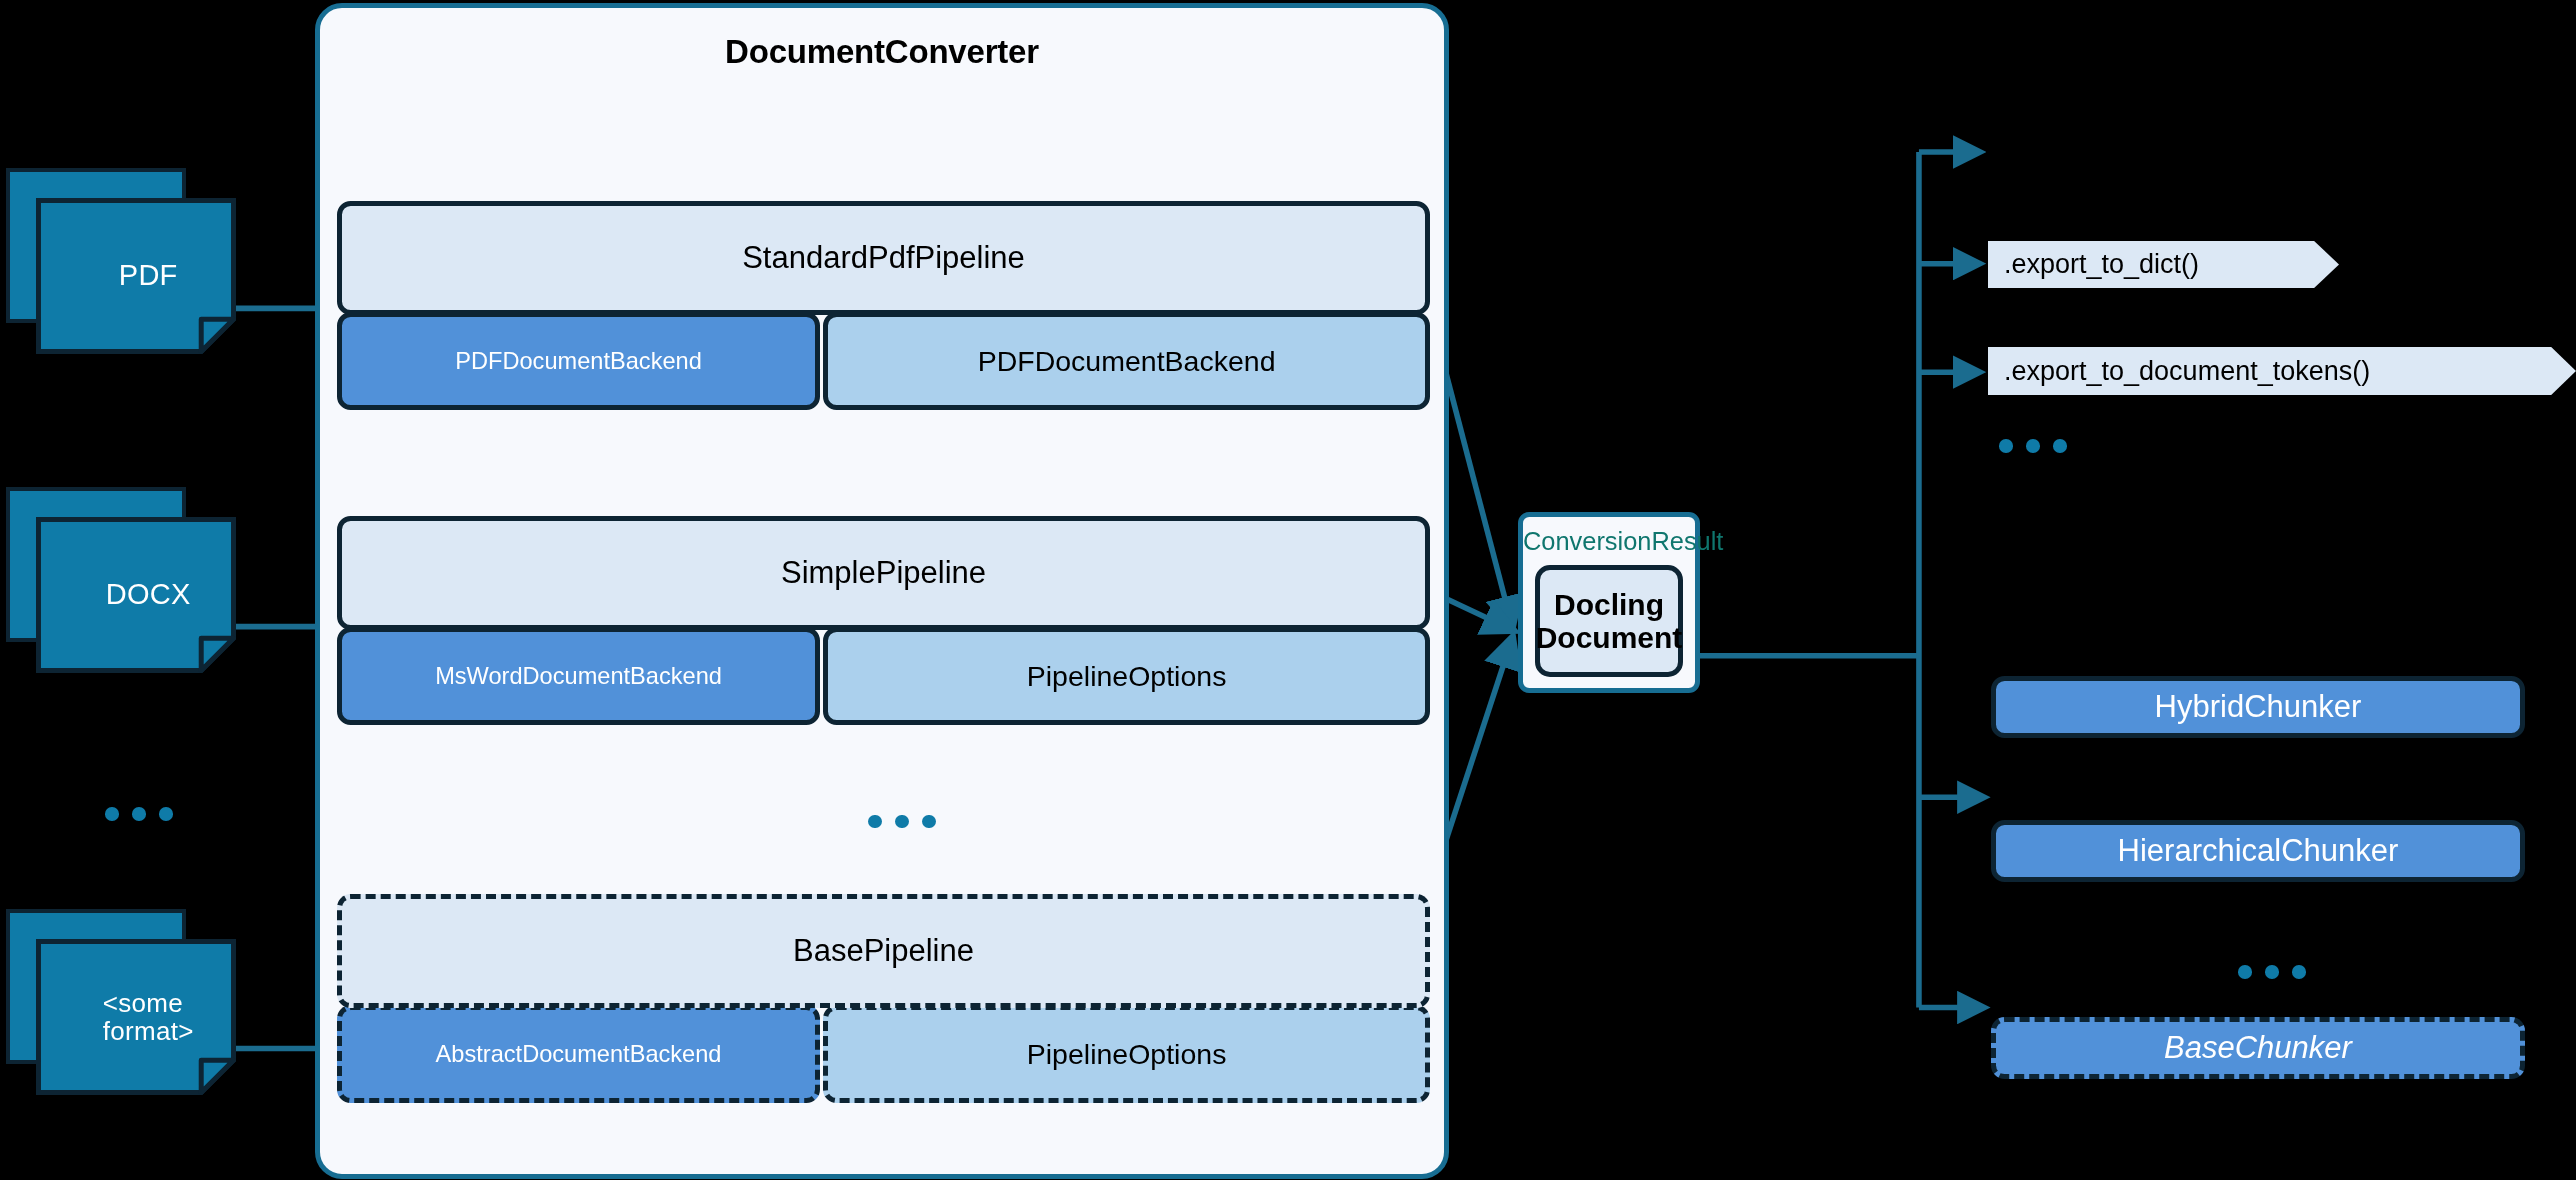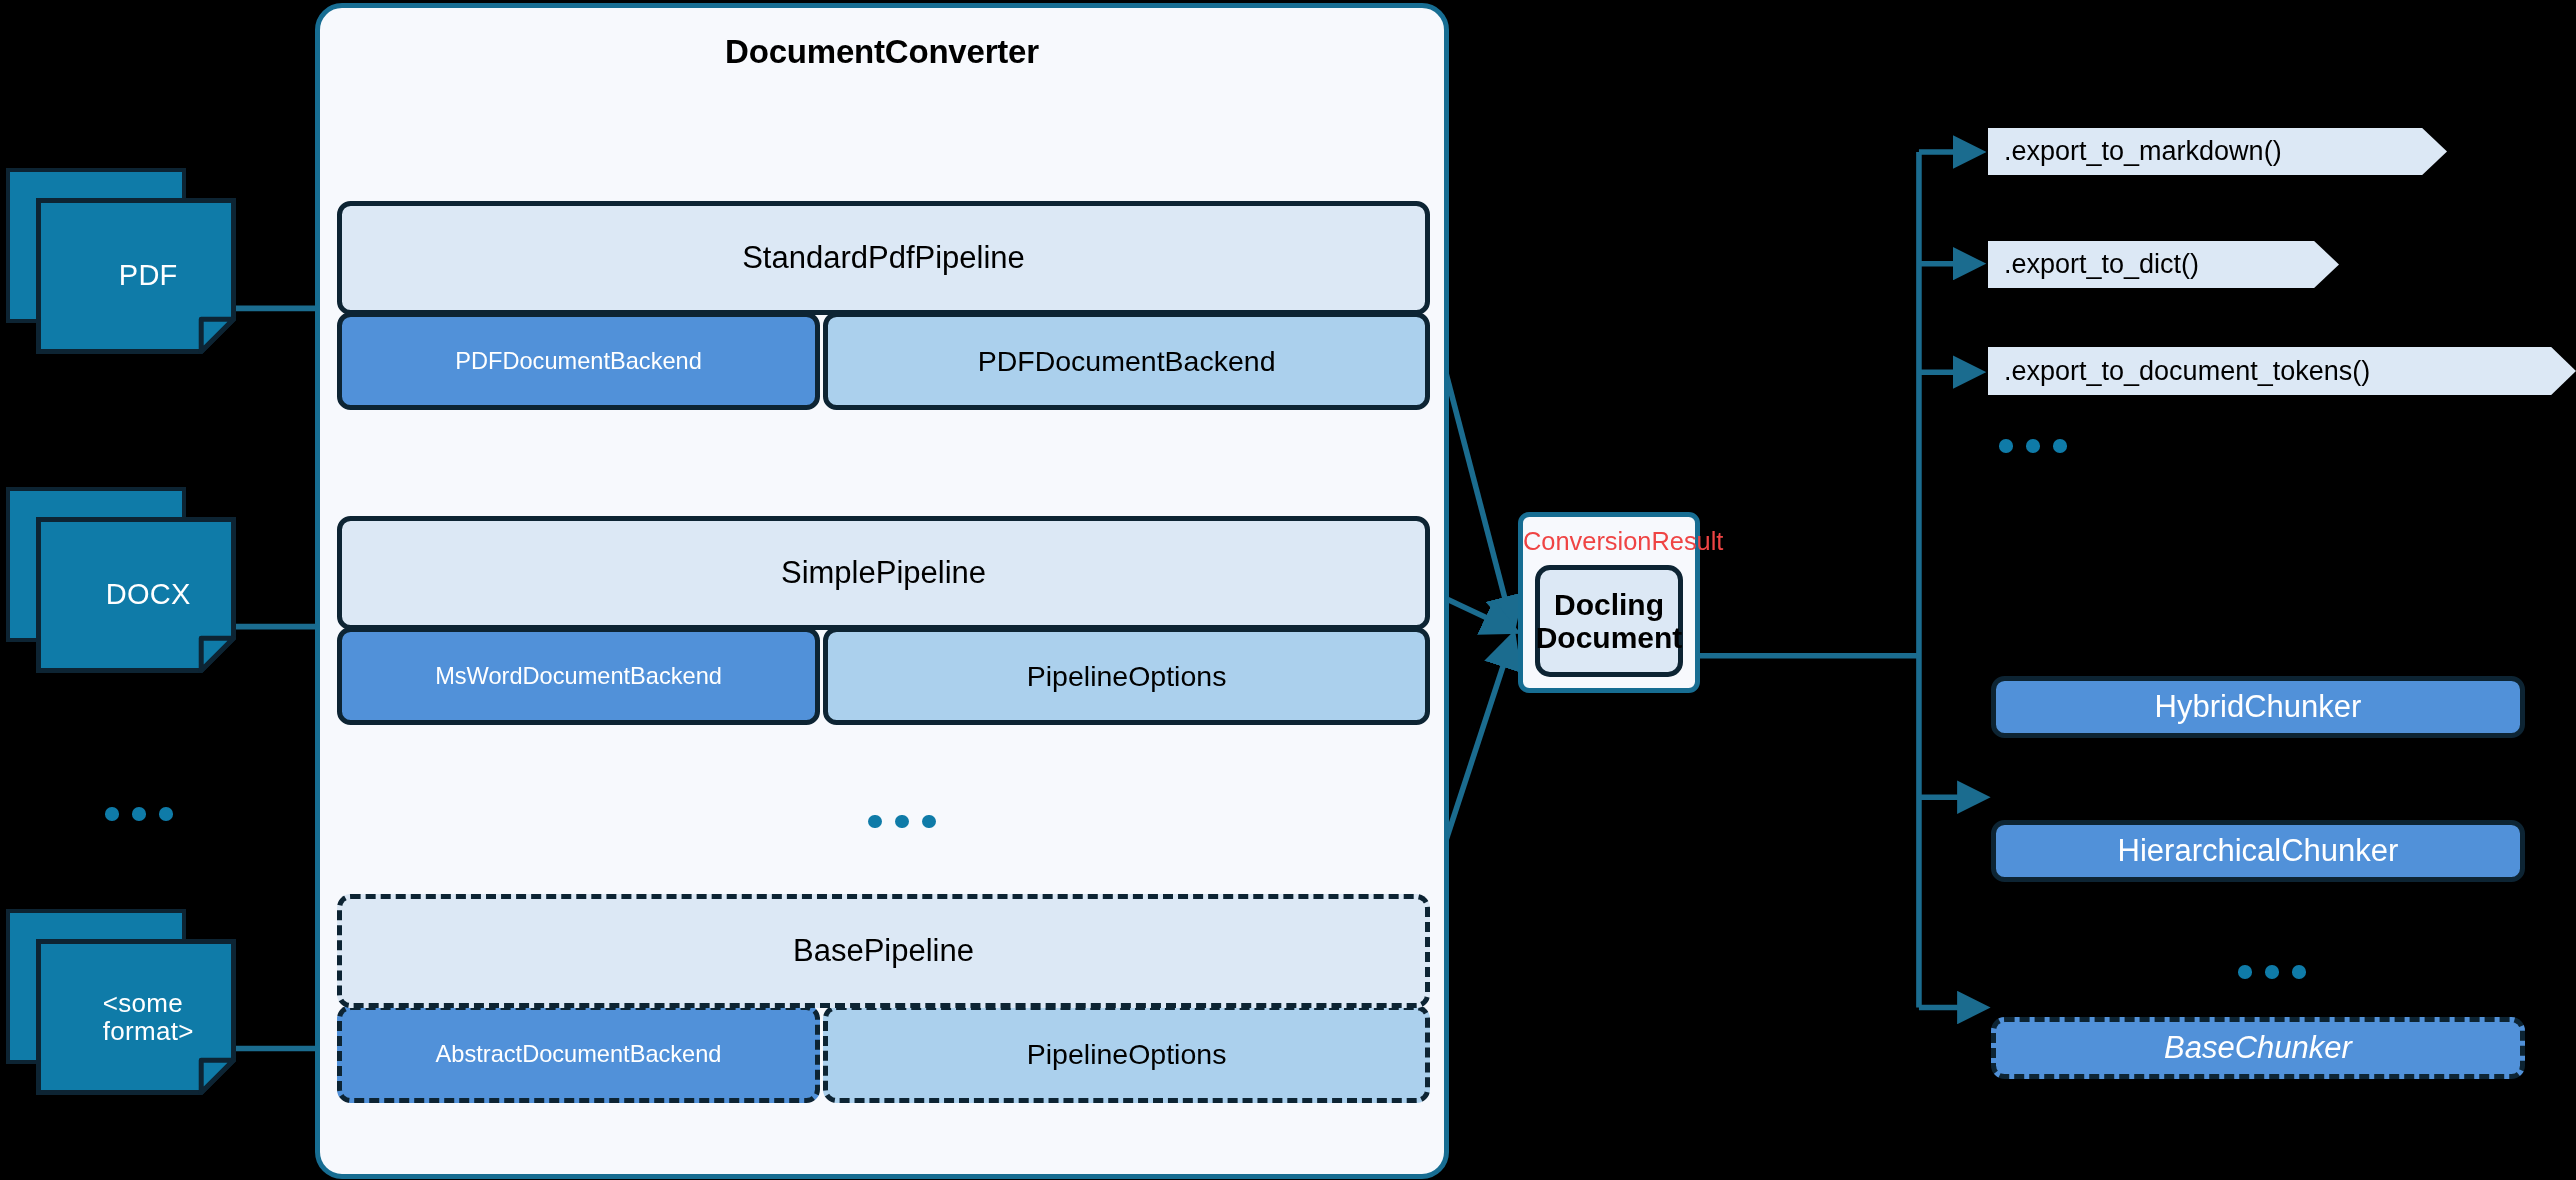--- a/index.html
+++ b/index.html
@@ -43,21 +43,21 @@
   .dashed .pipehead,.dashed .backendbox,.dashed .optionsbox{border-style:dashed;}
 
   
   .dots{position:absolute;display:flex;gap:13.6px;align-items:center;}
   .dots i{display:block;width:13.6px;height:13.6px;border-radius:50%;background:#0f7ba8;}
 
   
   #conv-result{position:absolute;left:1518px;top:512px;width:182px;height:181px;
       background:#f7f9fd;border:5px solid #176d92;border-radius:11.2px;box-sizing:border-box;}
   #conv-result-title{position:absolute;left:0;top:10px;width:100%;text-align:center;
-      font-size:25.4px;color:#ef4444;}
+      font-size:25.4px;color:#0f766e;}
   #docling-doc{position:absolute;left:11.8px;top:48px;right:11.8px;bottom:11.2px;
       background:#dce8f5;border:5px solid #0d2433;border-radius:15px;box-sizing:border-box;
       display:flex;align-items:center;justify-content:center;text-align:center;
       font-size:30px;font-weight:bold;color:#000;line-height:1.1;white-space:pre-line;}
 
   
   .chunker{position:absolute;left:1991px;width:534px;height:62px;background:#5191d9;
       border:5px solid #0d2433;border-radius:13.6px;box-sizing:border-box;
       display:flex;align-items:center;justify-content:center;color:#fff;font-size:31px;}
   .chunker.dashedbox{border-style:dashed;}
@@ -171,26 +171,20 @@
       </div>
     </div>
   </div>
 
   <div id="conv-result">
     <div id="conv-result-title">ConversionResult</div>
     <div id="docling-doc">Docling
 Document</div>
   </div>
 
-  <div style="position:absolute;left:1988px;top:128px;width:459px;height:47px;">
-    <svg width="459" height="47" viewBox="0 0 740 75" preserveAspectRatio="none" style="position:absolute;left:0;top:0;">
-      <path d="M0,0 H700 L740,37.5 L700,75 H0 Z" fill="#dce8f5"></path>
-    </svg>
-    <div style="position:absolute;left:16px;top:0;height:47px;display:flex;align-items:center;font-size:27px;color:#000;">.export_to_markdown()</div>
-  </div>
 
   <div style="position:absolute;left:1988px;top:241px;width:351px;height:47px;">
     <svg width="351" height="47" viewBox="0 0 565 75" preserveAspectRatio="none" style="position:absolute;left:0;top:0;">
       <path d="M0,0 H525 L565,37.5 L525,75 H0 Z" fill="#dce8f5"></path>
     </svg>
     <div style="position:absolute;left:16px;top:0;height:47px;display:flex;align-items:center;font-size:27px;color:#000;">.export_to_dict()</div>
   </div>
 
   <div style="position:absolute;left:1988px;top:347px;width:632px;height:48px;padding-left:7px;">
     <svg width="588" height="48" viewBox="0 0 948 78" preserveAspectRatio="none" style="position:absolute;left:0;top:0;">

